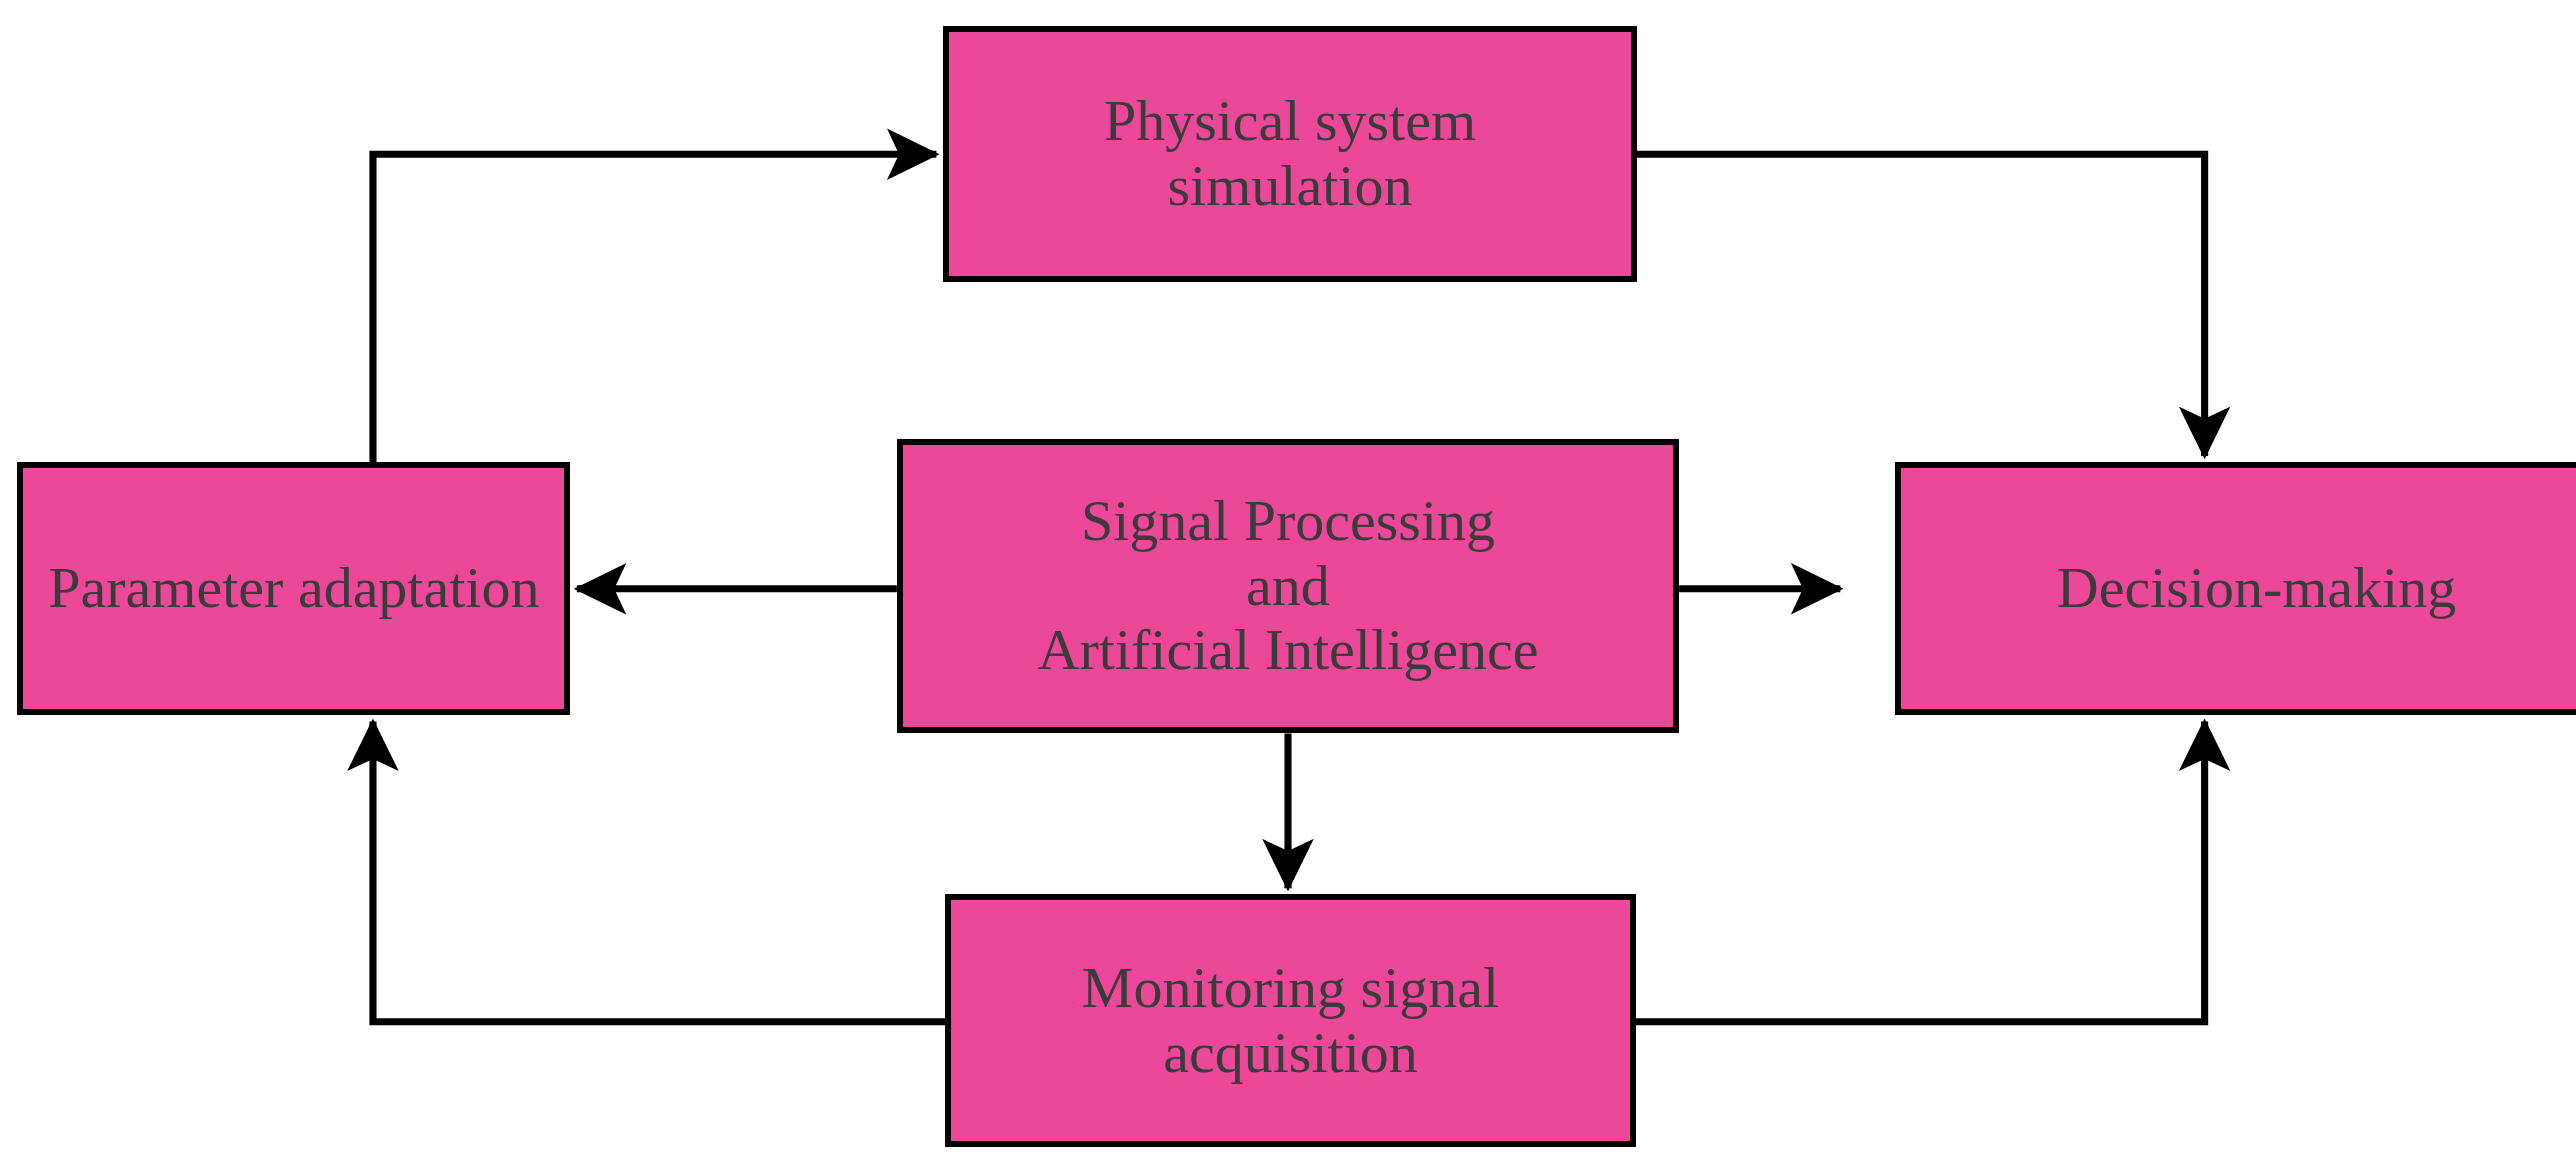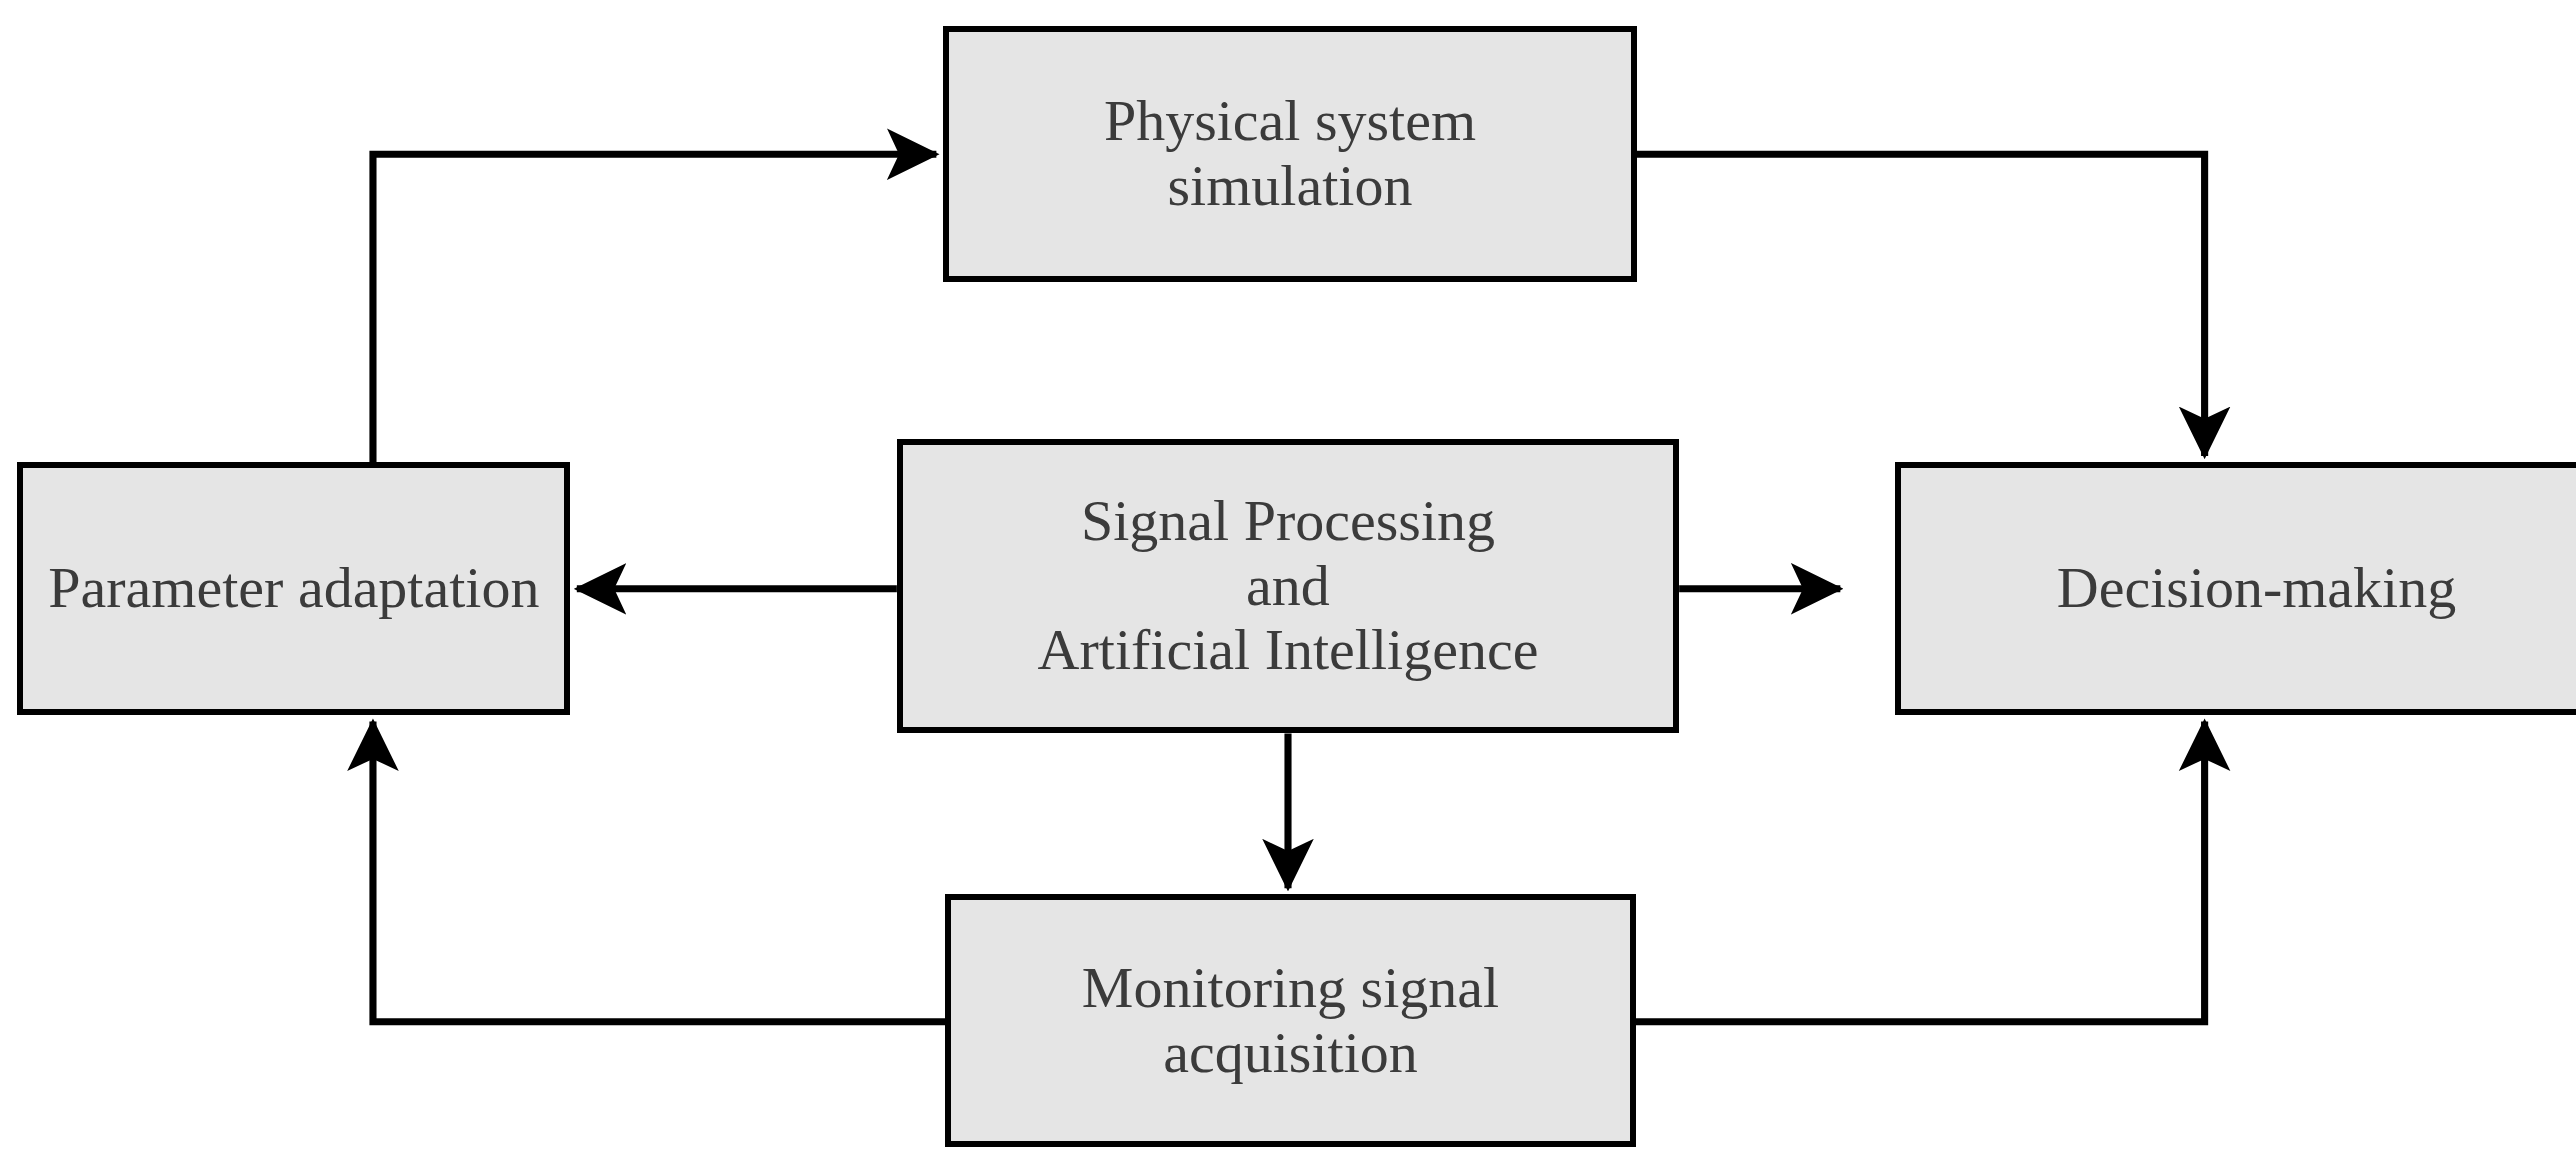--- a/index.html
+++ b/index.html
@@ -22,21 +22,21 @@
     position: absolute;
     left: 0;
     top: 0;
     width: 2576px;
     height: 1176px;
     pointer-events: none;
   }
   .node {
     position: absolute;
     box-sizing: border-box;
-    background: #e5e5e5;
+    background: #ec4899;
     border: 6.3px solid #000000;
     display: flex;
     align-items: center;
     justify-content: center;
     text-align: center;
     color: #3b3b3b;
     line-height: 1.12;
     white-space: pre-line;
     z-index: 2;
   }

